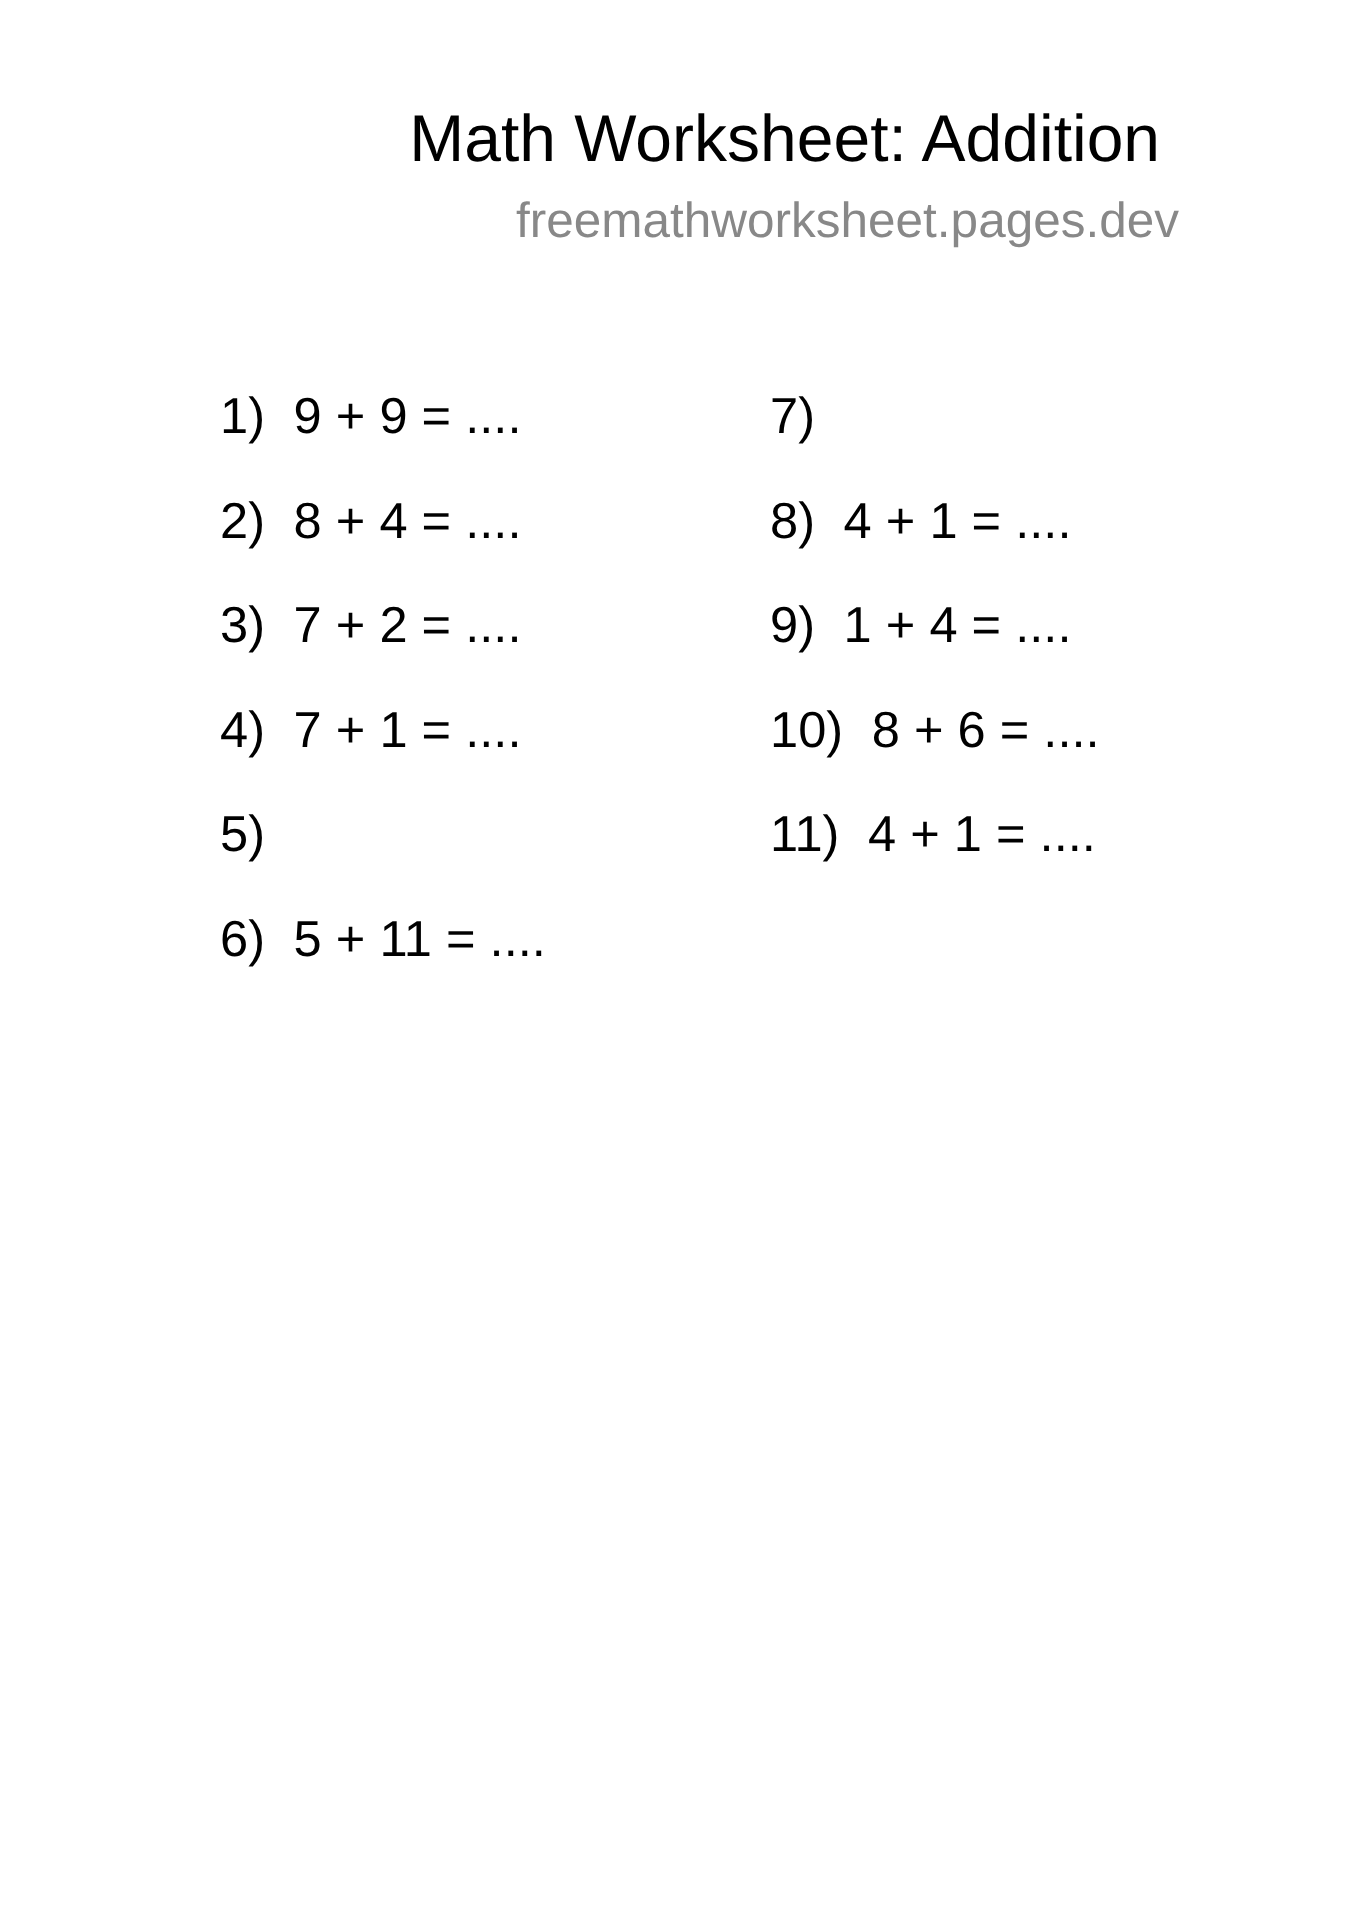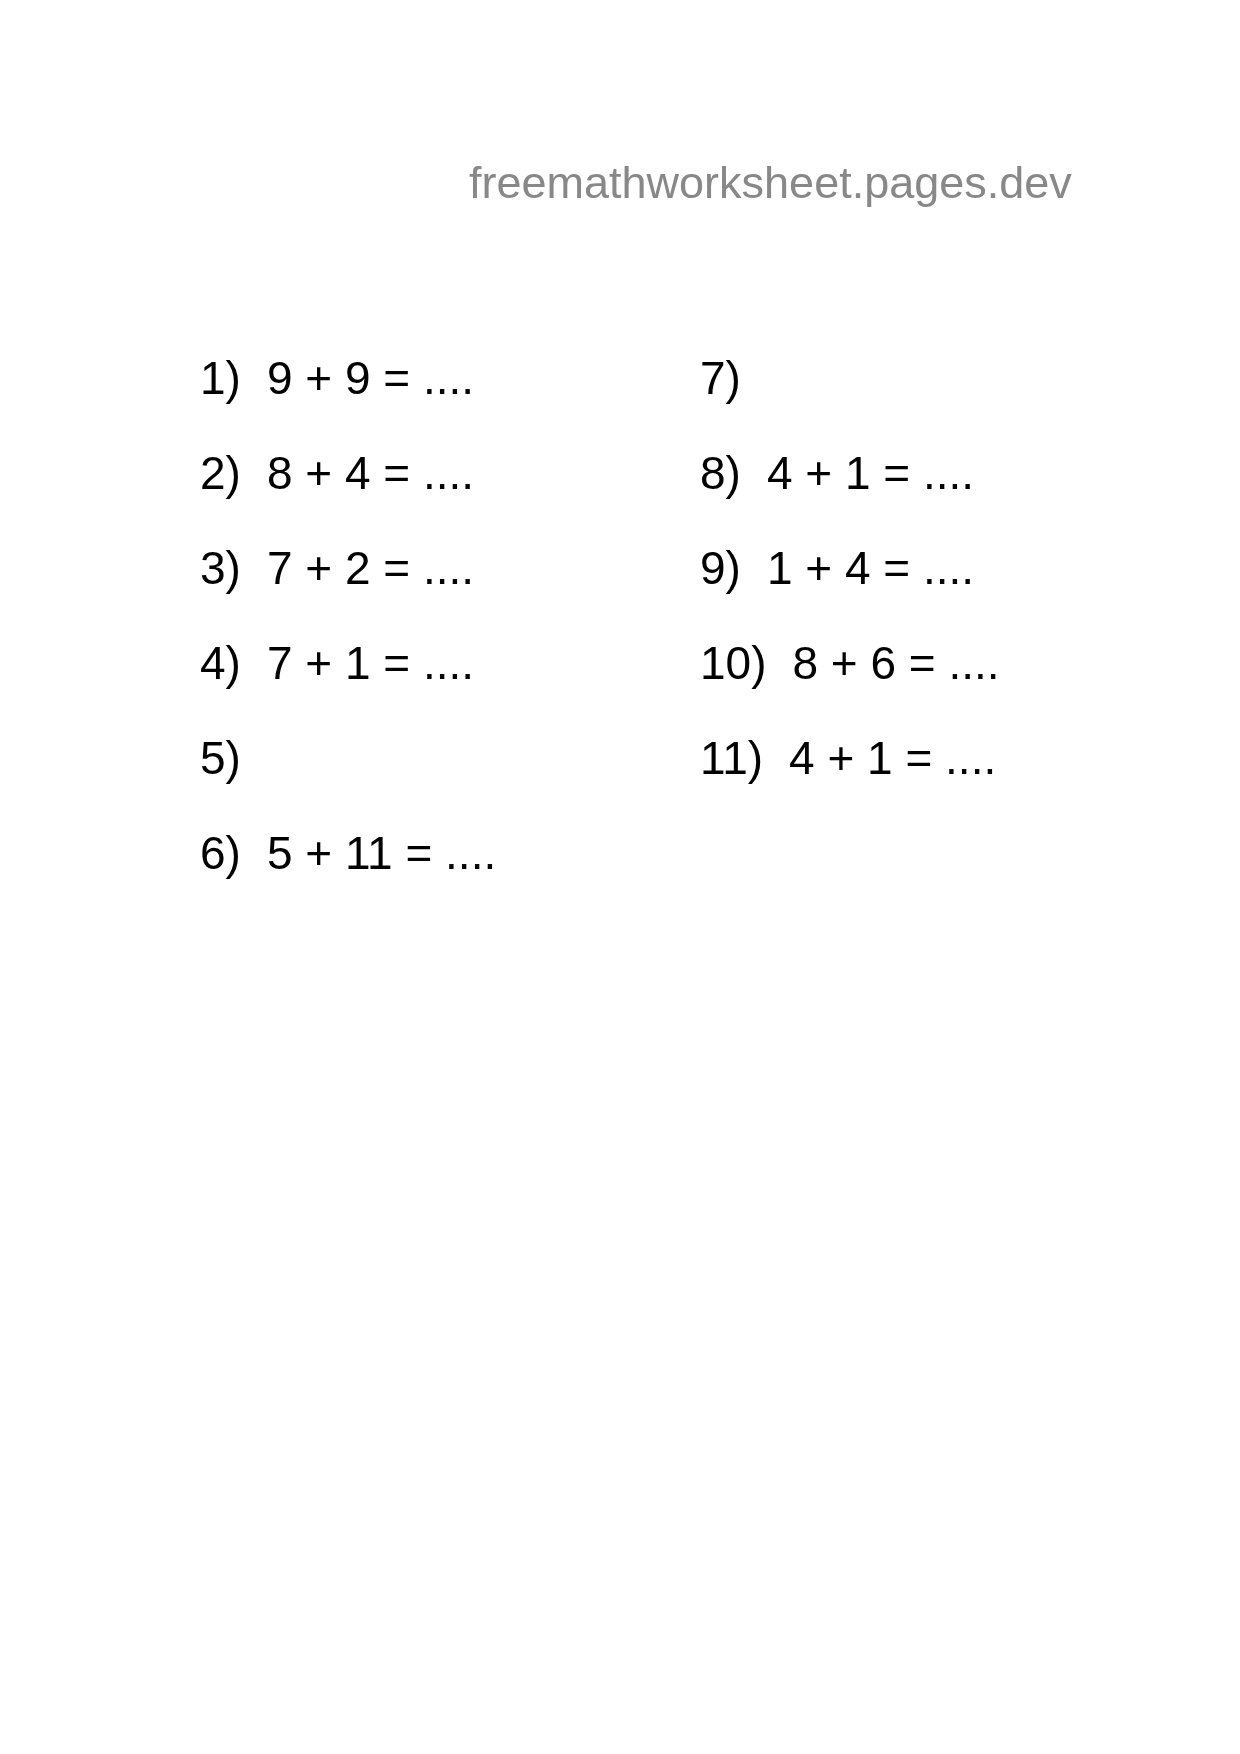--- a/index.html
+++ b/index.html
@@ -23,21 +23,21 @@
     margin: 0;
     font-size: 60px;
     font-weight: 400;
     line-height: 1;
     white-space: nowrap;
     color: #000000;
   }
   .subtitle {
     position: absolute;
     left: 469px;
-    top: 160px;
+    top: 177px;
     font-size: 45px;
     font-weight: 400;
     line-height: 1;
     white-space: nowrap;
     color: #888888;
     text-align: right;
   }
   .col {
     position: absolute;
     top: 330px;
@@ -56,20 +56,21 @@
   }
   .num, .expr {
     display: inline-block;
   }
 </style>
 </head>
 <body>
 
 <div class="page">
 
+  <h1 class="title">Math Worksheet: Addition</h1>
   <div class="subtitle">freemathworksheet.pages.dev</div>
 
   <div class="col col-left">
     <div class="row">
       <span class="num">1)</span>
       <span class="expr">9 + 9 = ....</span>
     </div>
     <div class="row">
       <span class="num">2)</span>
       <span class="expr">8 + 4 = ....</span>

